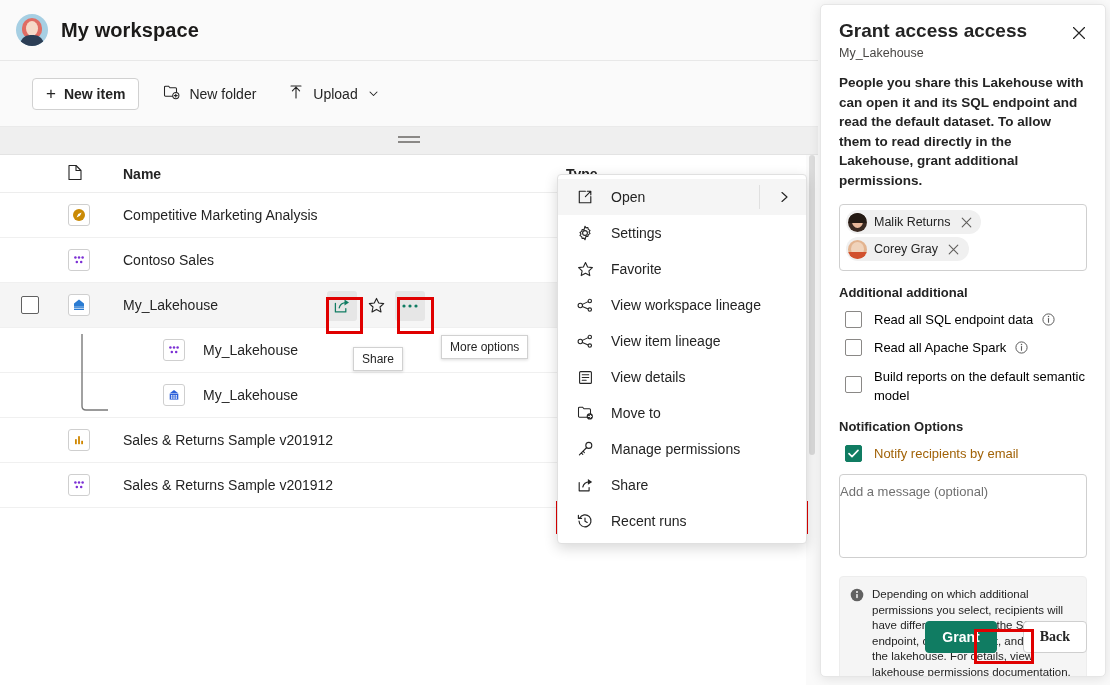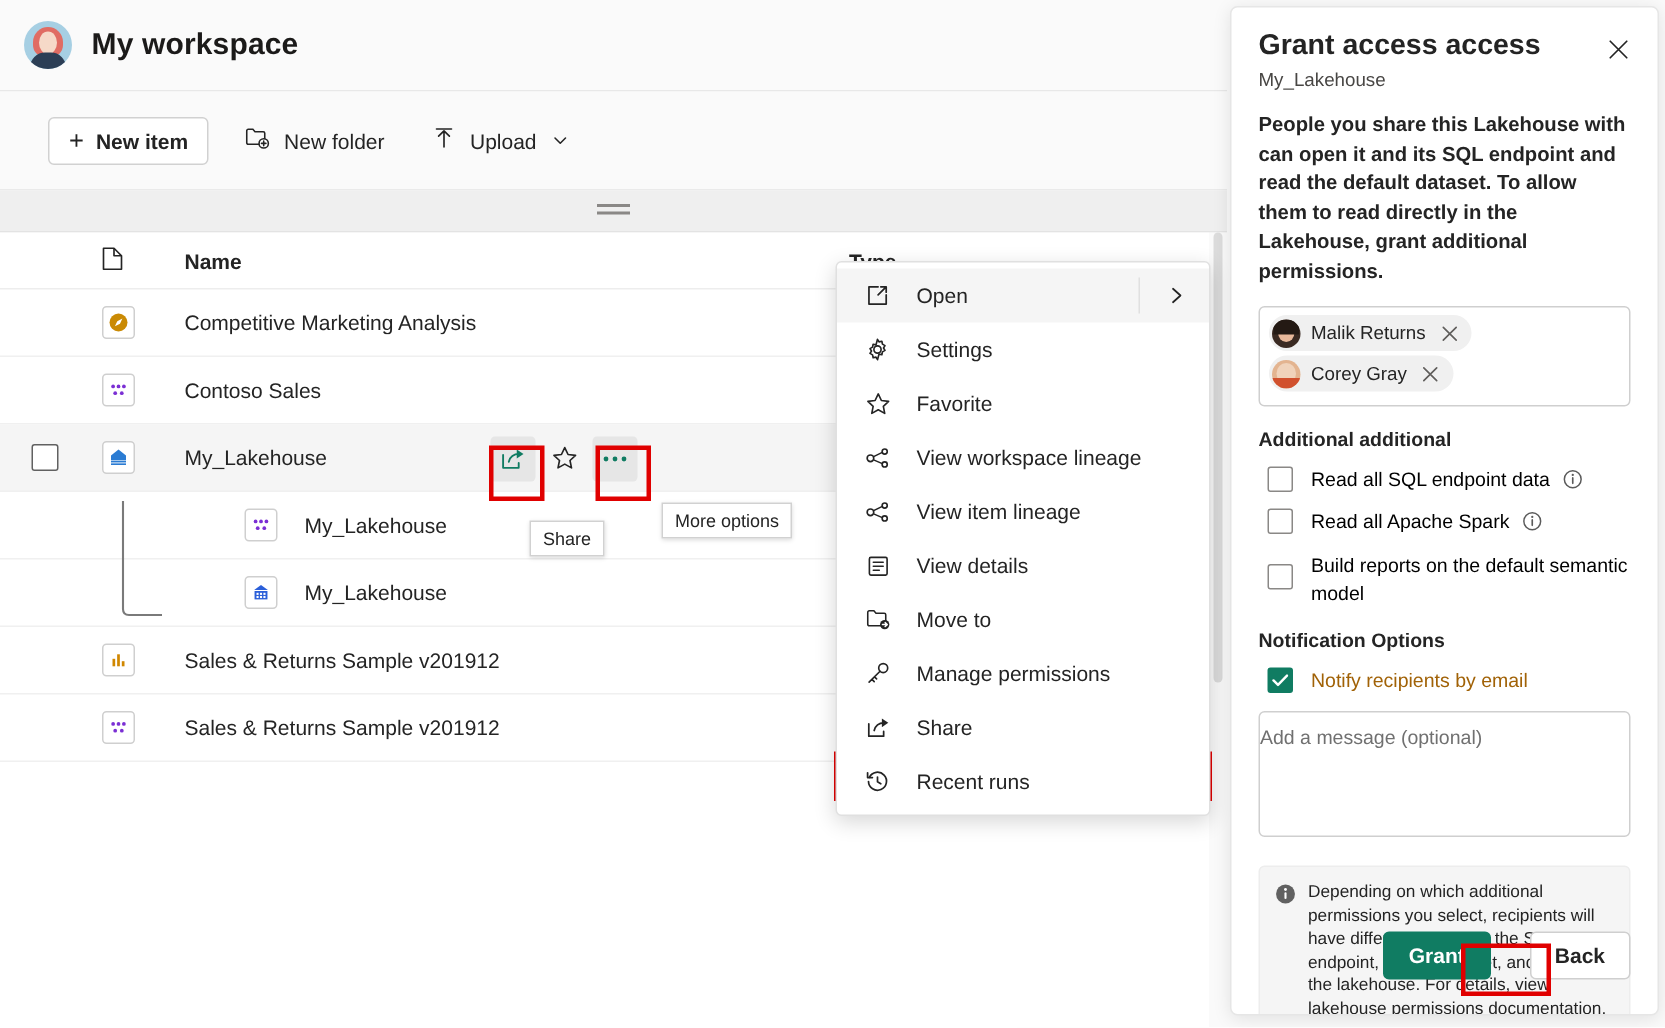--- a/index.html
+++ b/index.html
@@ -354,21 +354,21 @@
     font-size: 14px; font-weight: bold;
     display: flex; align-items: center; justify-content: center;
     padding: 0 16px; cursor: pointer;
   }
   .btn-back {
     height: 32px; min-width: 58px;
     background: #ffffff; color: #242424;
     border: 1px solid #cfcfcf; border-radius: 4px;
     font-size: 14px; font-weight: bold;
     display: flex; align-items: center; justify-content: center;
-    padding: 0 16px; cursor: pointer;
+    padding: 0 16px; cursor: pointer; font-family: Liberation Serif, serif;
   }
   .grant-hl {
     position: absolute;
     border: 3px solid #e00000;
     pointer-events: none; box-sizing: border-box;
   }
 </style>
 </head>
 <body>
 

